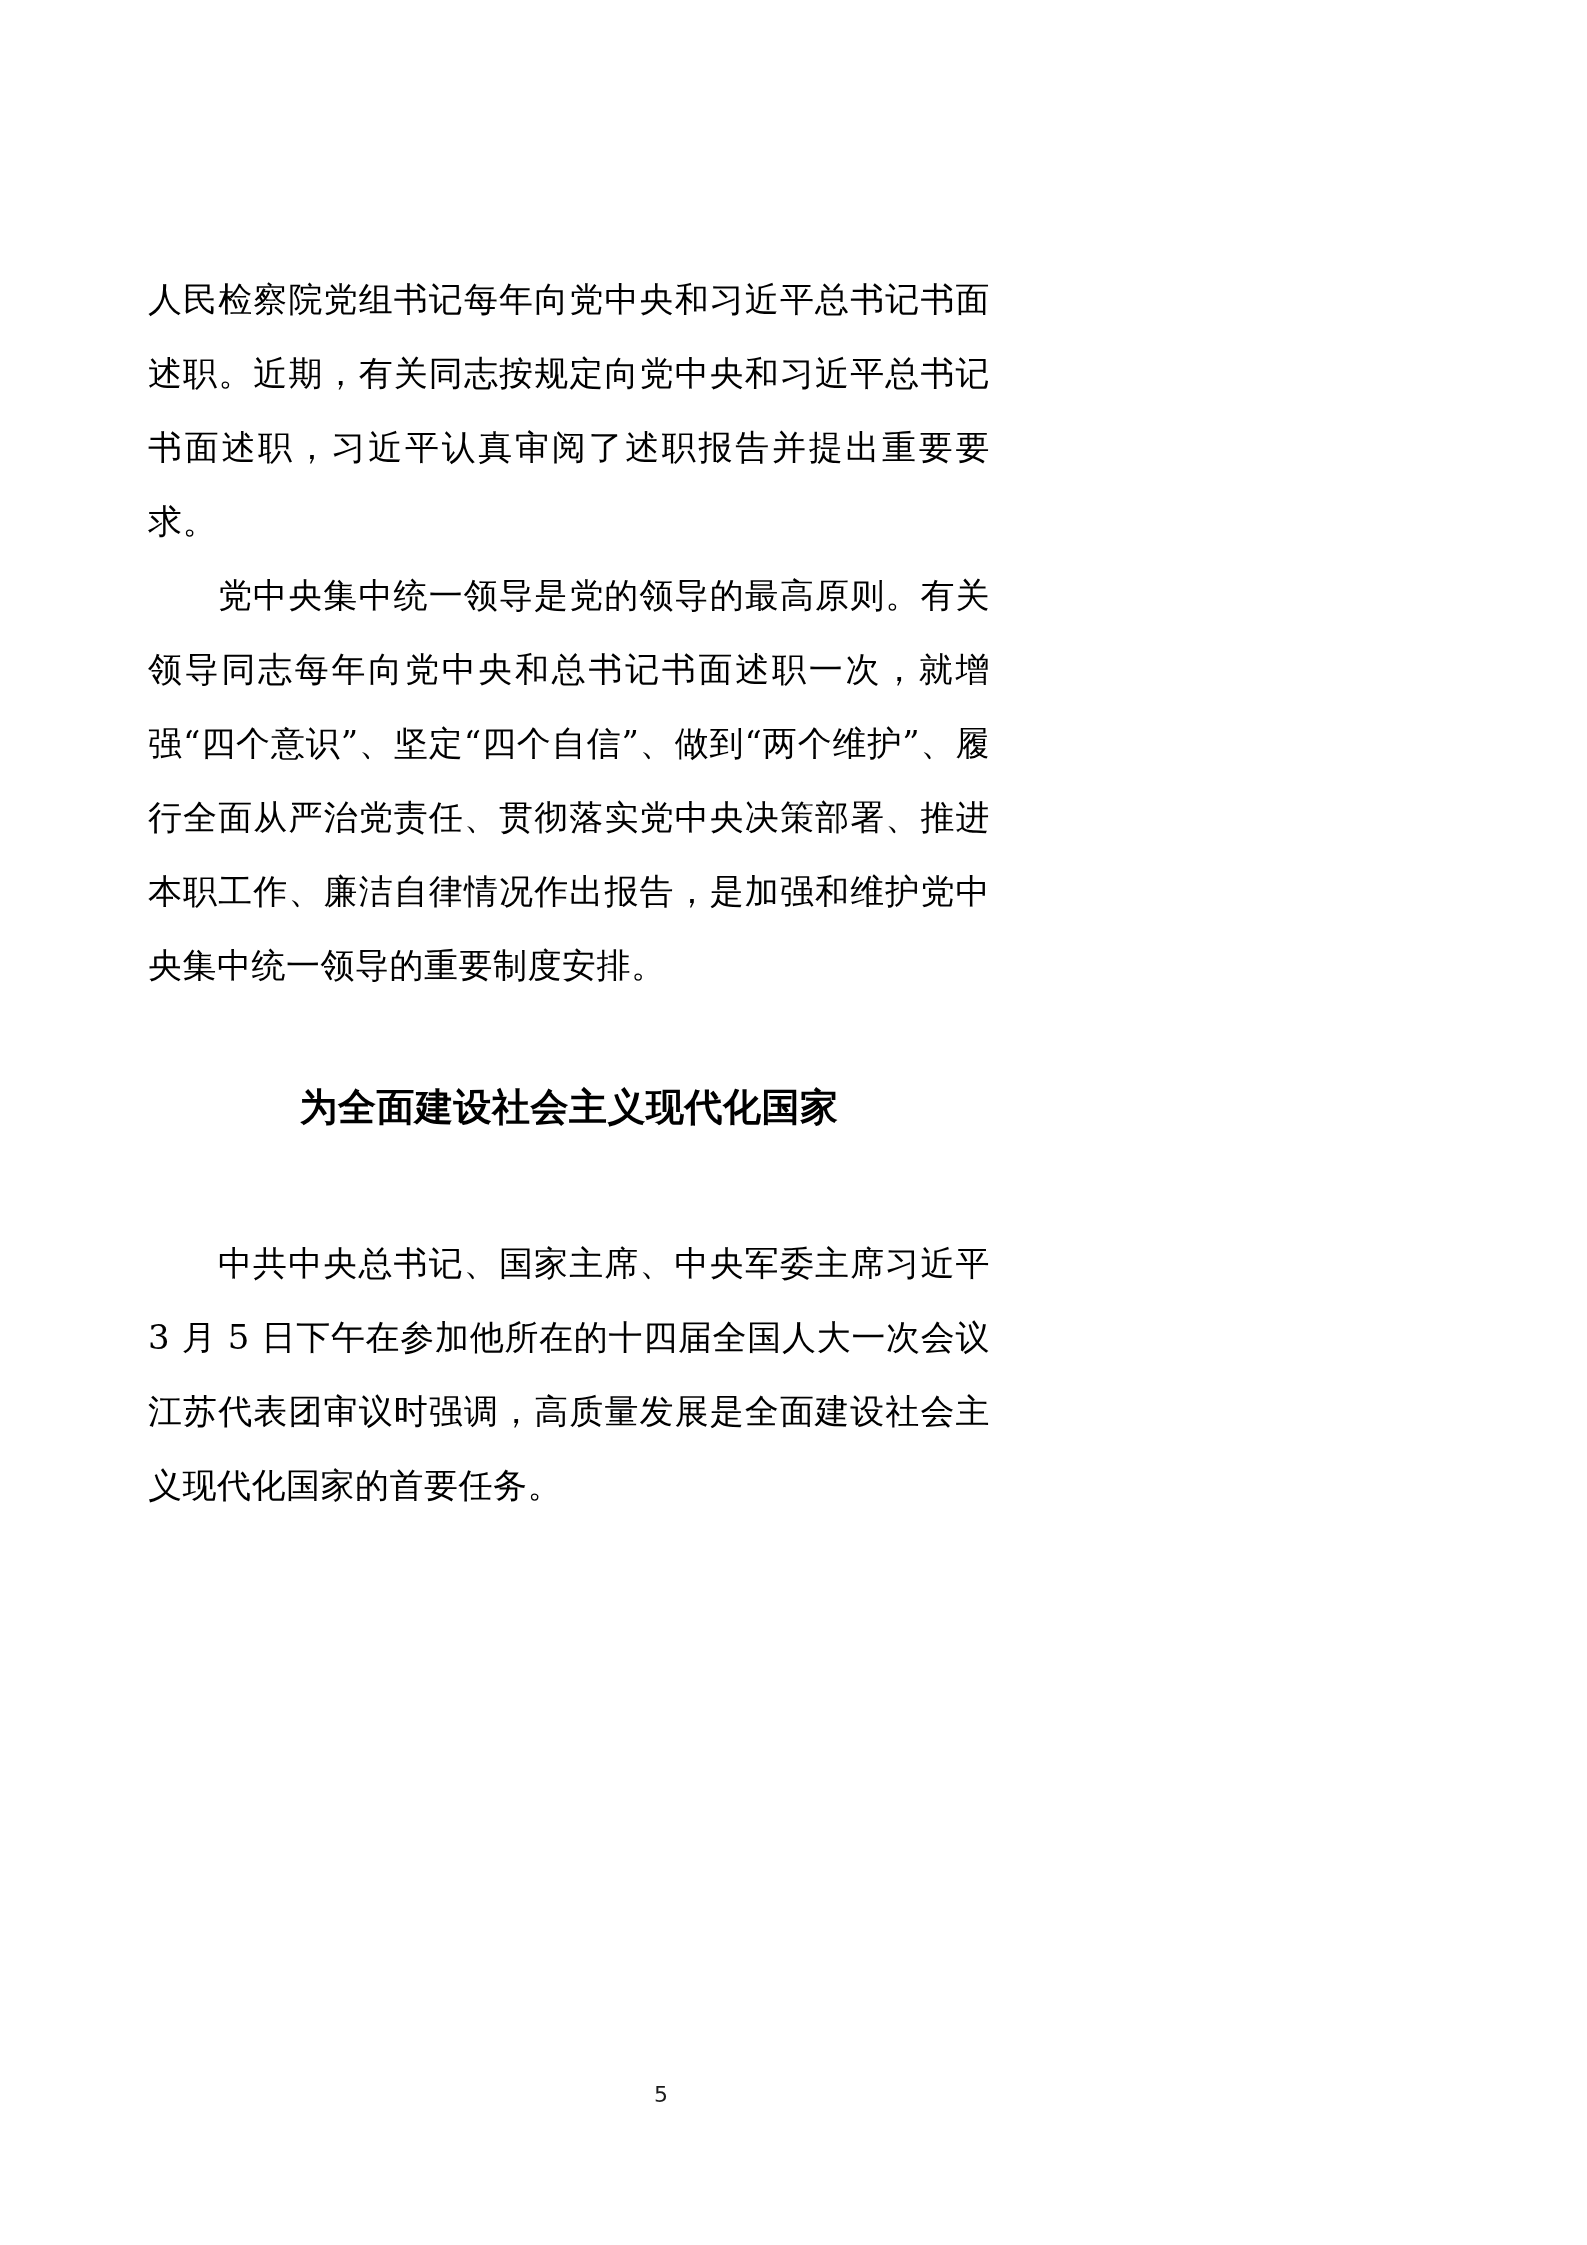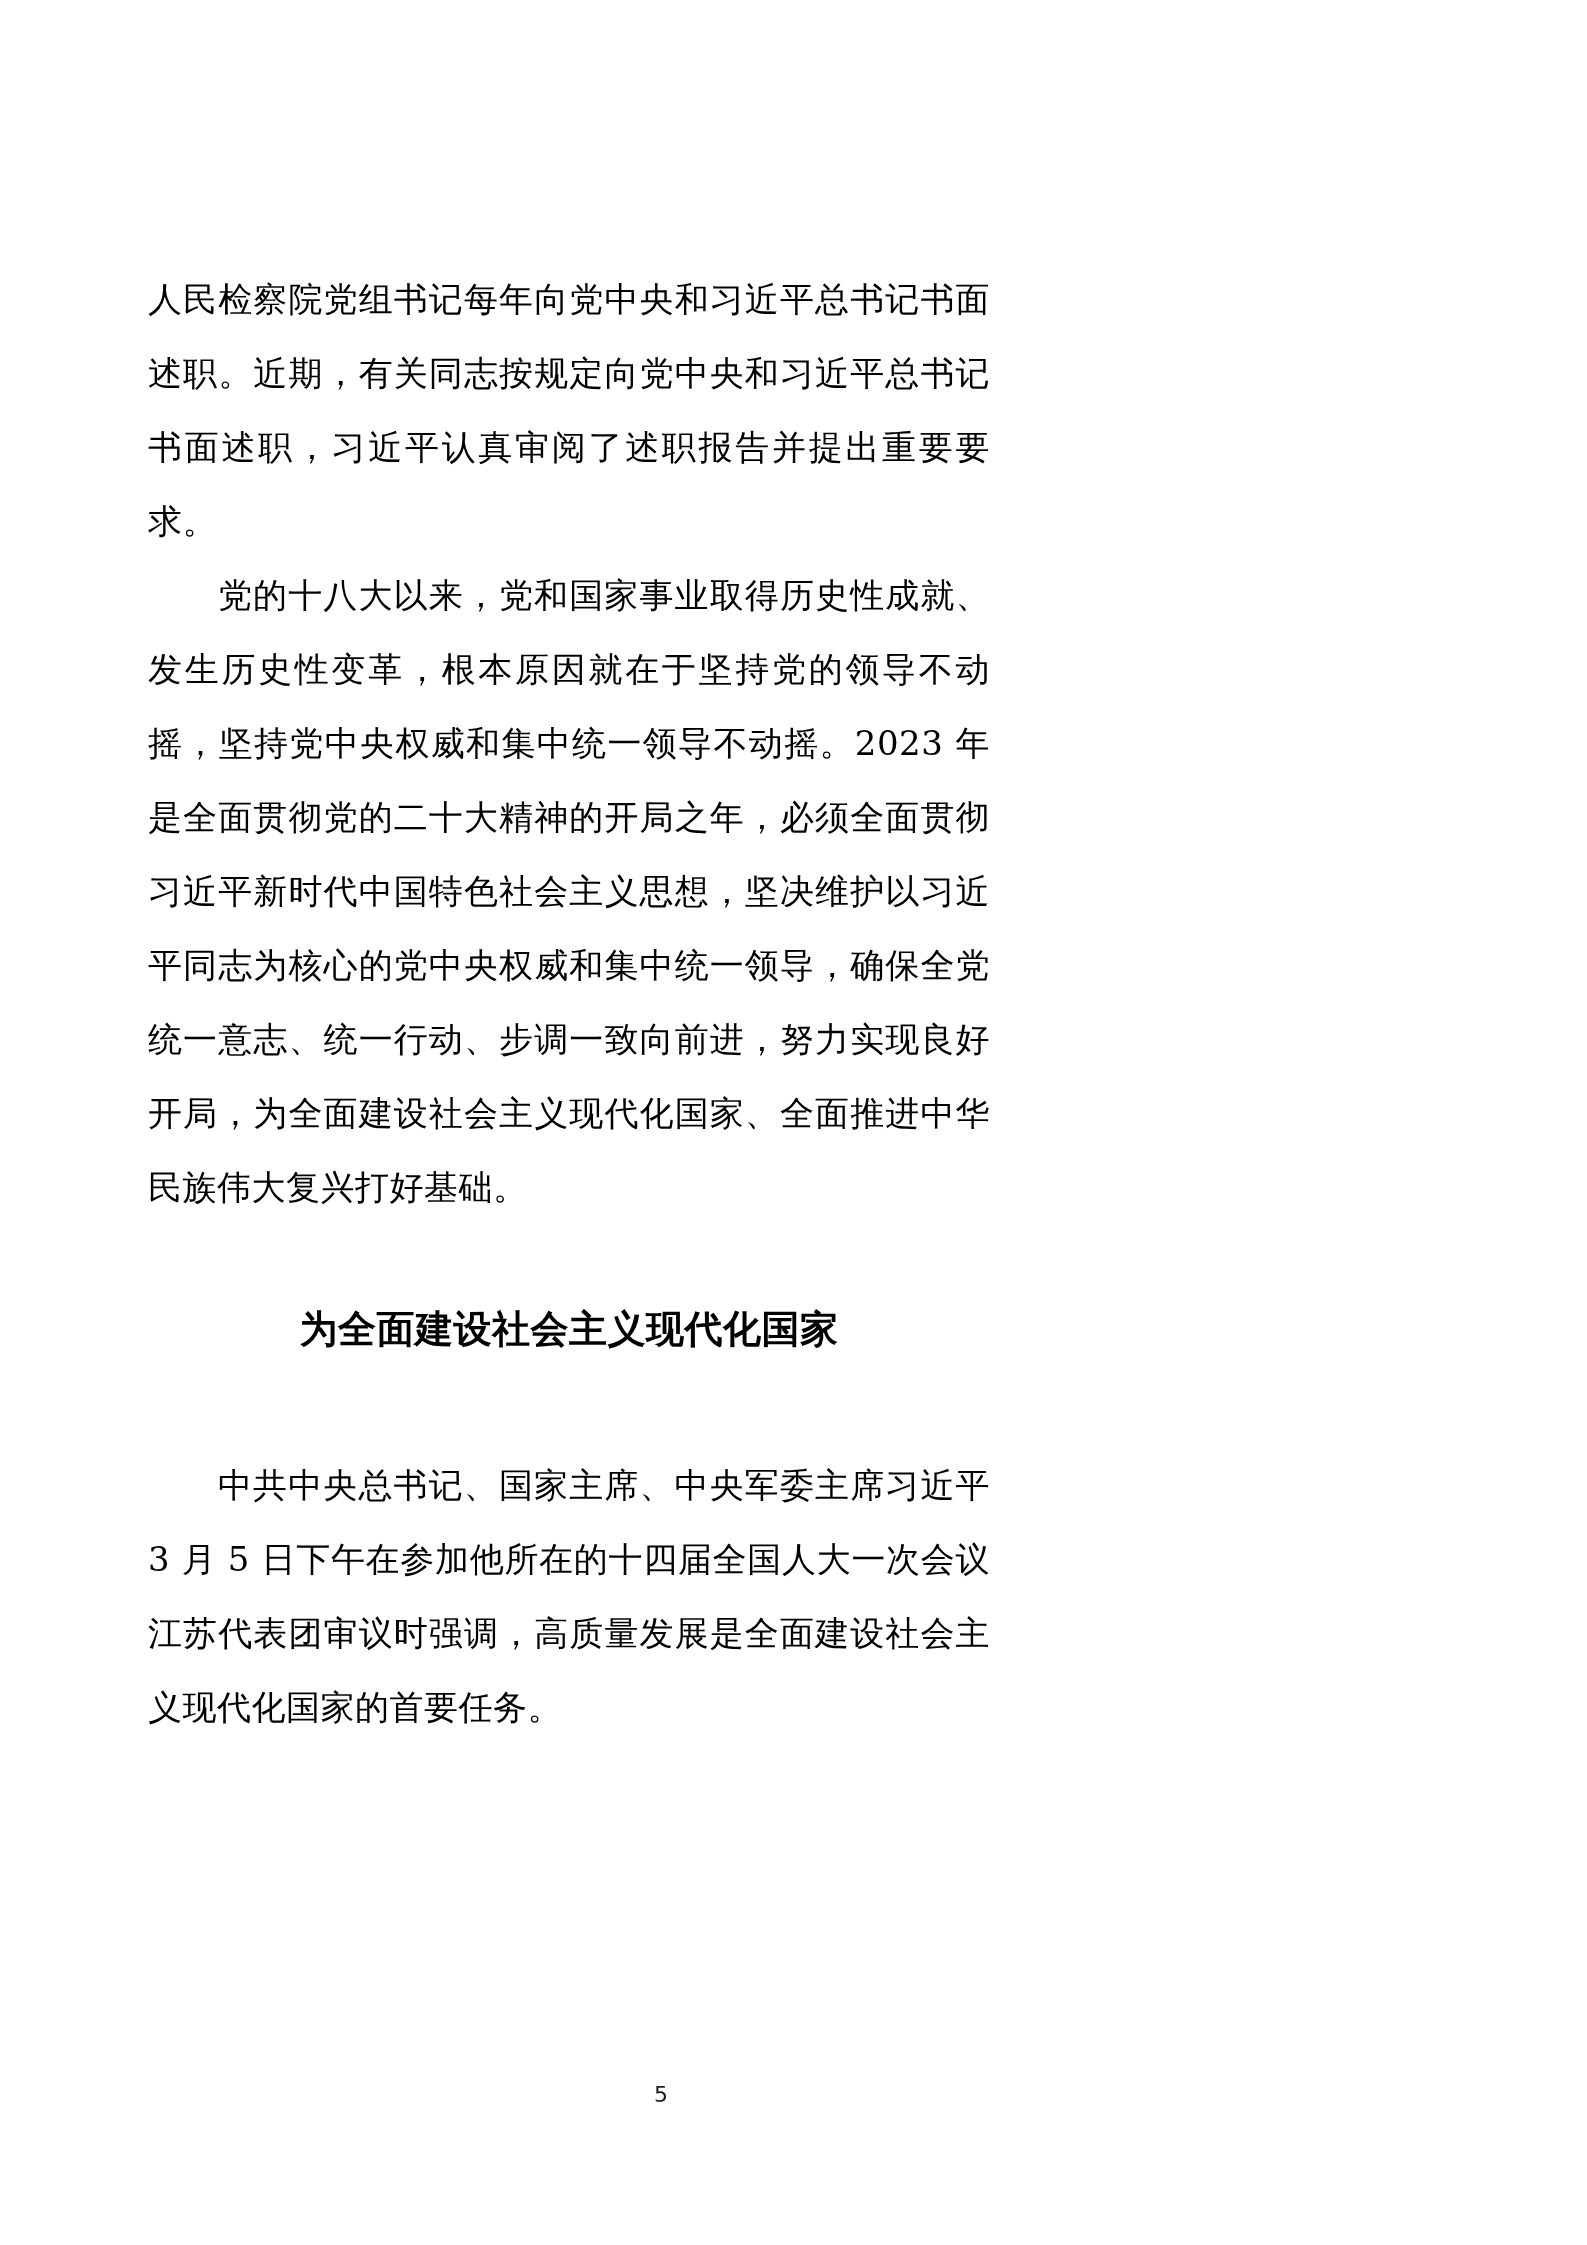--- a/index.html
+++ b/index.html
@@ -66,22 +66,22 @@
 </style>
 </head>
 <body>
 
 <div id="page">
 
   <div id="content">
 
     <p class="para">人民检察院党组书记每年向党中央和习近平总书记书面述职。近期，有关同志按规定向党中央和习近平总书记书面述职，习近平认真审阅了述职报告并提出重要要求。</p>
 
+    <p class="para indent">党中央集中统一领导是党的领导的最高原则。有关领导同志每年向党中央和总书记书面述职一次，就增强“四个意识”、坚定“四个自信”、做到“两个维护”、履行全面从严治党责任、贯彻落实党中央决策部署、推进本职工作、廉洁自律情况作出报告，是加强和维护党中央集中统一领导的重要制度安排。</p>
 
-    <p class="para indent">党的十八大以来，党和国家事业取得历史性成就、发生历史性变革，根本原因就在于坚持党的领导不动摇，坚持党中央权威和集中统一领导不动摇。2023 年是全面贯彻党的二十大精神的开局之年，必须全面贯彻习近平新时代中国特色社会主义思想，坚决维护以习近平同志为核心的党中央权威和集中统一领导，确保全党统一意志、统一行动、步调一致向前进，努力实现良好开局，为全面建设社会主义现代化国家、全面推进中华民族伟大复兴打好基础。</p>
 
     <div class="heading-block">
       <div class="heading-line">为全面建设社会主义现代化国家</div>
     </div>
 
     <div class="gap-after-heading"></div>
 
     <p class="para indent">中共中央总书记、国家主席、中央军委主席习近平 3 月 5 日下午在参加他所在的十四届全国人大一次会议江苏代表团审议时强调，高质量发展是全面建设社会主义现代化国家的首要任务。</p>
 
   </div>

